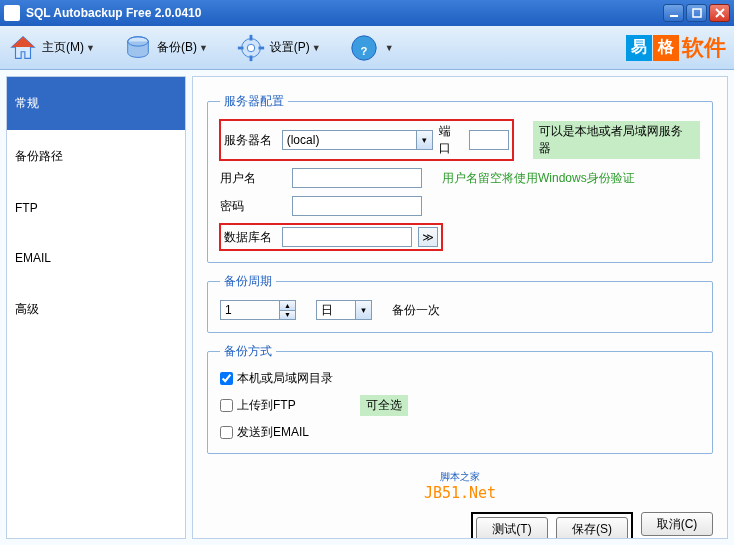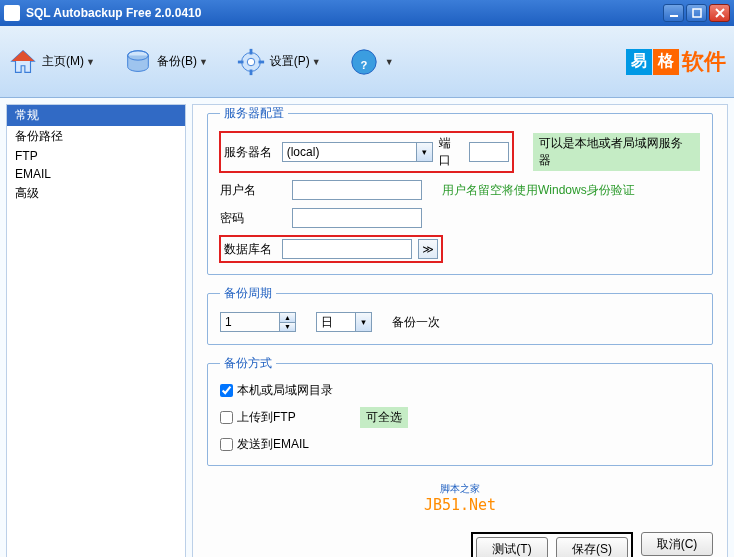--- a/index.html
+++ b/index.html
@@ -7,38 +7,38 @@
 
 
 .titlebar { height: 26px; background: linear-gradient(#3b7dd8,#1e5fc0); display: flex; align-items: center; padding: 8px 4px; color: #fff; font-weight: bold; font-size: 13px; }
 .titlebar .app-icon { width: 16px; height: 16px; background: #fff; margin-right: 6px; display:inline-block; border-radius:2px; }
 .titlebar .spacer { flex:1; }
 .titlebar .winbtn { width: 21px; height: 18px; margin-left:2px; background: linear-gradient(#6fa3e6,#2f6fcc); border:1px solid #1a4f99; border-radius:3px; display:flex; align-items:center; justify-content:center; color:#fff; font-weight:bold; }
 .titlebar .winbtn.close { background: linear-gradient(#f08070,#d83a28); border-color:#8a2016; }
 .titlebar .winbtn svg { width:10px; height:10px; }
 
 
-.toolbar { height: 72px; background: linear-gradient(#e4f0fb,#c2dcf7); border-bottom:1px solid #8fb4de; display:flex; align-items:center; padding:0 8px; }
+.toolbar { height: 44px; background: linear-gradient(#e4f0fb,#c2dcf7); border-bottom:1px solid #8fb4de; display:flex; align-items:center; padding:0 8px; }
 .tbtn { display:flex; align-items:center; margin-right:28px; cursor:pointer; }
 .tbtn .ticon { width:30px; height:30px; margin-right:4px; }
 .tbtn .tlabel { color:#000; }
 .tbtn .tarrow { margin-left:2px; font-size:9px; color:#333; }
 .toolbar .logo { margin-left:auto; display:flex; align-items:center; gap:1px; }
 .toolbar .logo .lbox { width:26px; height:26px; display:flex; align-items:center; justify-content:center; font-weight:bold; font-size:16px; color:#fff; }
 .toolbar .logo .l1 { background:#0099e5; }
 .toolbar .logo .l2 { background:#ff6600; }
 .toolbar .logo .ltxt { font-size:22px; font-weight:bold; color:#ff6600; margin-left:2px; }
 
 
 .main { display:flex; height: calc(557px - 26px - 56px); background:#f6fbff; padding:6px; gap:6px; }
 .sidebar { width:180px; background:#fff; border:1px solid #bcd0e8; }
-.sidebar .navitem { padding:2px 8px; color:#000; cursor:pointer; }
+.sidebar .navitem { padding:18px 8px; color:#000; cursor:pointer; }
 .sidebar .navitem.selected { background:#316ac5; color:#fff; }
 
-.content { flex:1; background:#fdfdfd; border:1px solid #bcd0e8; padding:0 14px; display:flex; flex-direction:column; overflow:hidden; }
+.content { flex:1; background:#fdfdfd; border:1px solid #bcd0e8; padding:16px 14px; display:flex; flex-direction:column; overflow:hidden; }
 
 fieldset { border:1px solid #8fb4de; border-radius:2px; margin-bottom:10px; padding:10px 12px 12px; }
 fieldset legend { color:#1e5fc0; padding:0 4px; }
 
 .row { display:flex; align-items:center; margin-bottom:8px; gap:20px; }
 .row:last-child { margin-bottom:0; }
 .lbl { width:52px; text-align:left; color:#000; }
 input[type=text], input[type=password] { border:1px solid #7f9db9; height:20px; padding:0 4px; background:#fff; }
 .combo { border:1px solid #7f9db9; height:20px; background:#fff; display:flex; align-items:center; }
 .combo .cval { flex:1; padding:0 4px; }

